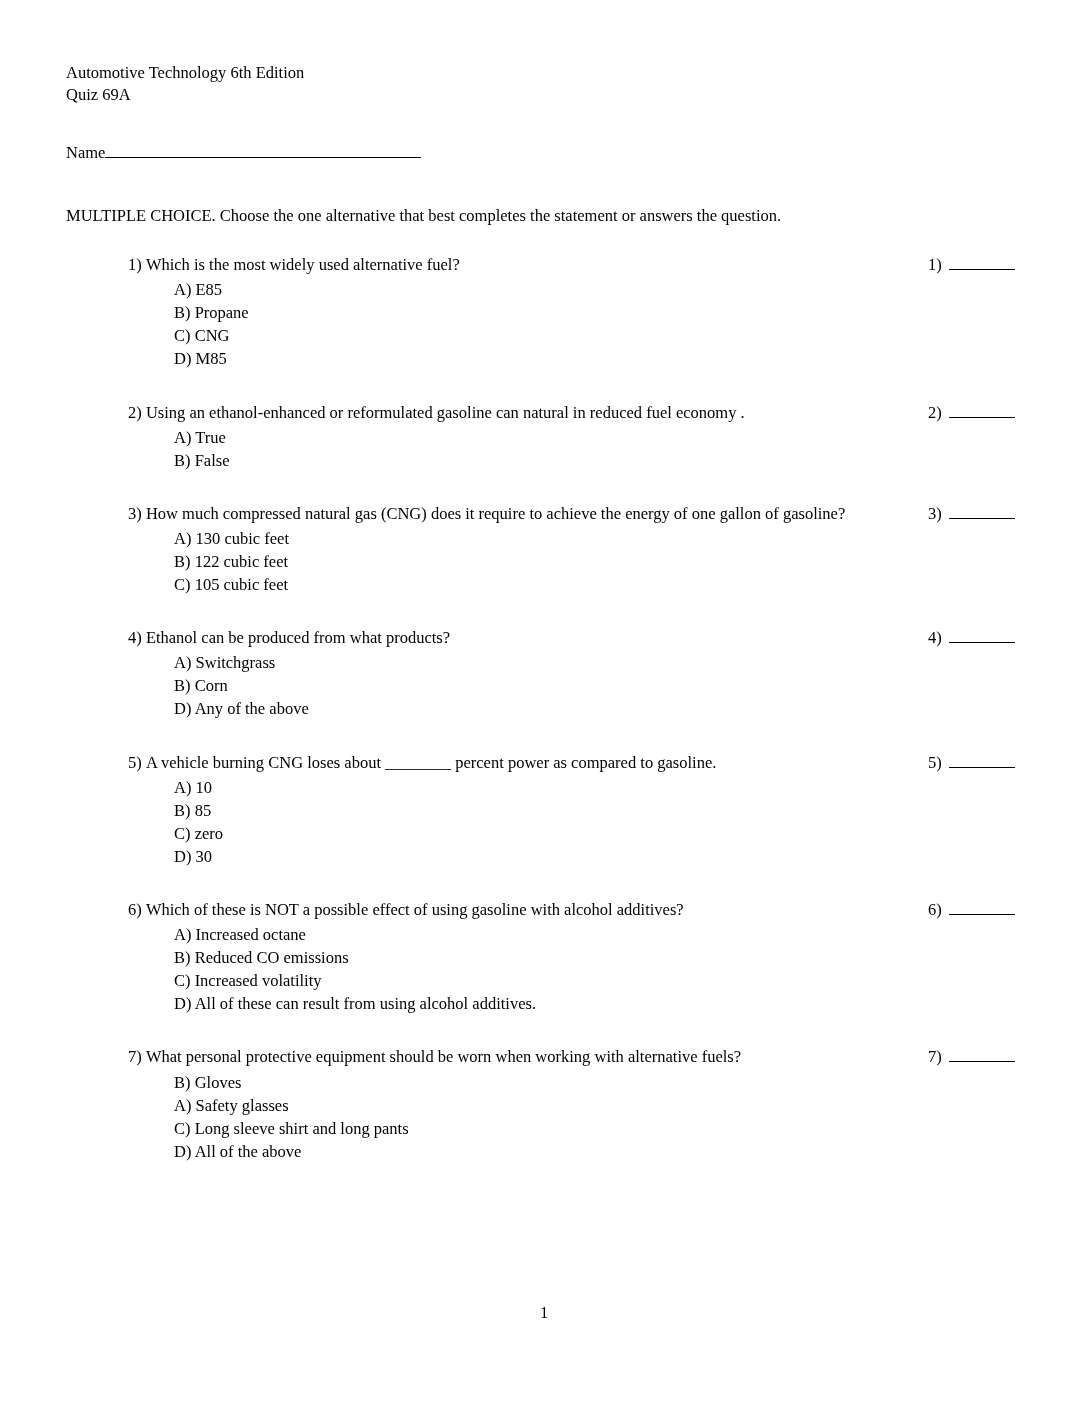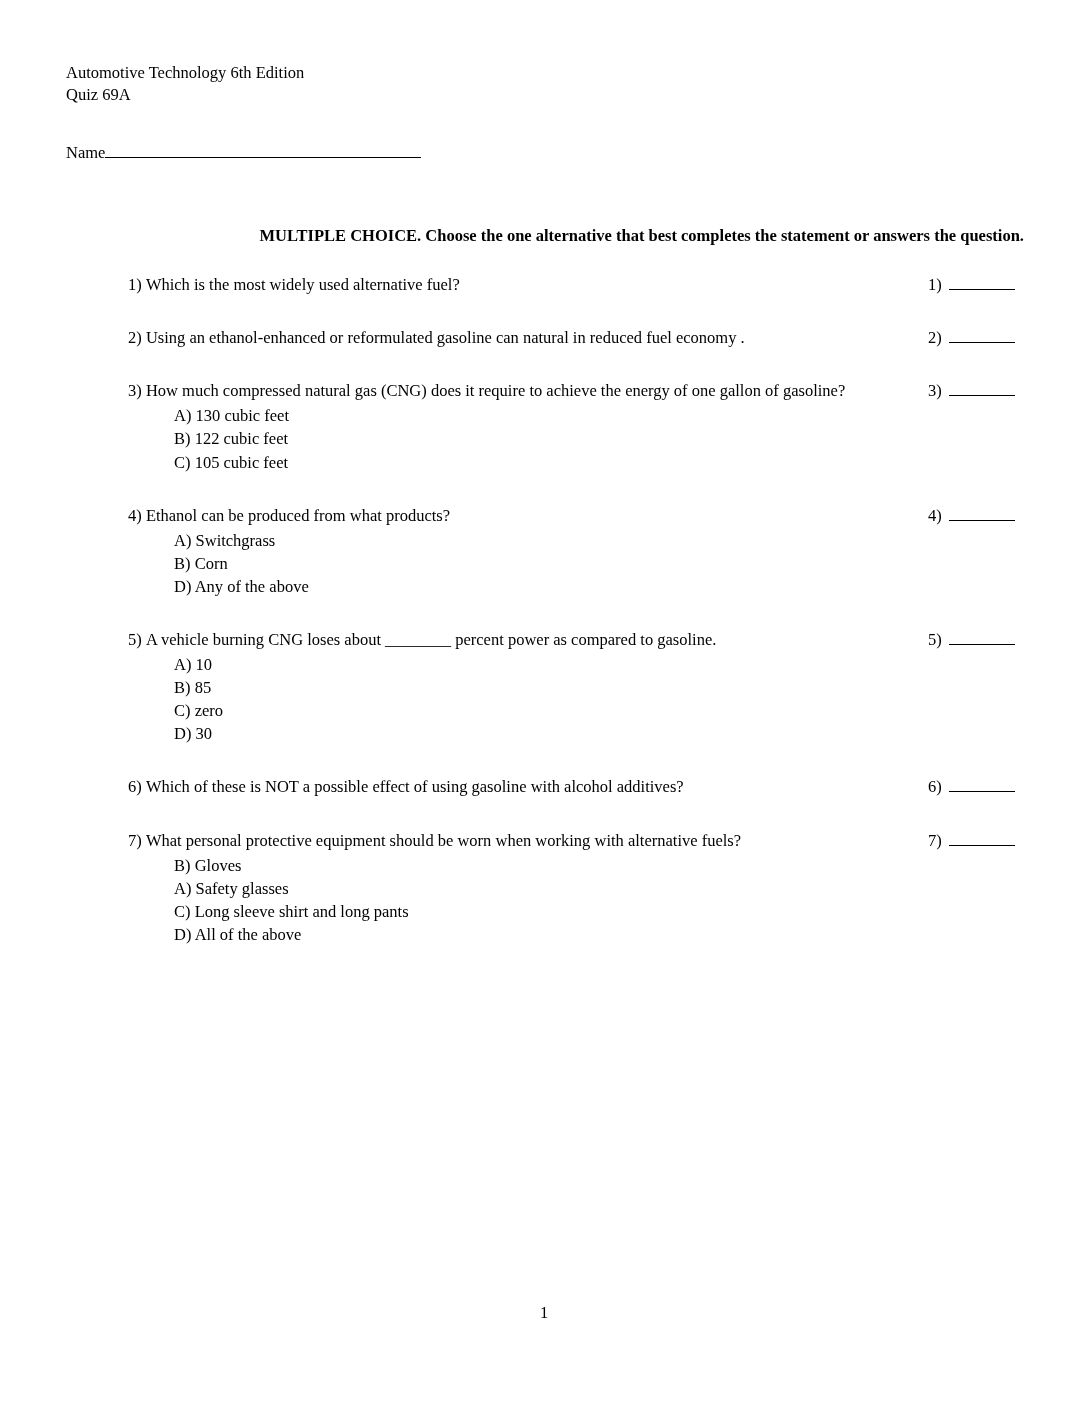--- a/index.html
+++ b/index.html
@@ -20,23 +20,22 @@
   .doc-title-line { line-height: 1.32; }
   .name-row { margin-top: 35px; }
   .name-blank {
     display: inline-block;
     width: 316px;
     height: 1.05em;
     border-bottom: 1px solid #000;
     vertical-align: baseline;
   }
   .instructions {
-    margin-top: 60px;
-    font-weight: bold;
-    text-align: right;
+    margin-top: 40px;
+    font-weight: normal;
   }
   .questions { margin-top: 26px; }
   .question { margin-left: 62px; margin-bottom: 30px; }
   .q-row { display: flex; align-items: flex-start; }
   .q-main { flex: 1; display: flex; padding-right: 18px; }
   .q-num { white-space: pre; }
   .q-text { flex: 1; }
   .q-answer {
     width: 96px;
     flex: none;
@@ -79,32 +78,42 @@
   <div class="question">
     <div class="q-row">
       <div class="q-main">
         <span class="q-num">1) </span>
         <span class="q-text">Which is the most widely used alternative fuel?</span>
       </div>
       <div class="q-answer">
         <span>1)</span><span class="answer-blank"></span>
       </div>
     </div>
+    <div class="options">
+          <div class="option">A) E85</div>
+          <div class="option">B) Propane</div>
+          <div class="option">C) CNG</div>
+          <div class="option">D) M85</div>
+        </div>
   </div>
 
   <div class="question">
     <div class="q-row">
       <div class="q-main">
         <span class="q-num">2) </span>
         <span class="q-text">Using an ethanol-enhanced or reformulated gasoline can natural in reduced fuel economy .</span>
       </div>
       <div class="q-answer">
         <span>2)</span><span class="answer-blank"></span>
       </div>
     </div>
+    <div class="options">
+          <div class="option">A) True</div>
+          <div class="option">B) False</div>
+        </div>
   </div>
 
   <div class="question">
     <div class="q-row">
       <div class="q-main">
         <span class="q-num">3) </span>
         <span class="q-text">How much compressed natural gas (CNG) does it require to achieve the energy of one gallon of gasoline?</span>
       </div>
       <div class="q-answer">
         <span>3)</span><span class="answer-blank"></span>
@@ -155,20 +164,26 @@
   <div class="question">
     <div class="q-row">
       <div class="q-main">
         <span class="q-num">6) </span>
         <span class="q-text">Which of these is NOT a possible effect of using gasoline with alcohol additives?</span>
       </div>
       <div class="q-answer">
         <span>6)</span><span class="answer-blank"></span>
       </div>
     </div>
+    <div class="options">
+          <div class="option">A) Increased octane</div>
+          <div class="option">B) Reduced CO emissions</div>
+          <div class="option">C) Increased volatility</div>
+          <div class="option">D) All of these can result from using alcohol additives.</div>
+        </div>
   </div>
 
   <div class="question">
     <div class="q-row">
       <div class="q-main">
         <span class="q-num">7) </span>
         <span class="q-text">What personal protective equipment should be worn when working with alternative fuels?</span>
       </div>
       <div class="q-answer">
         <span>7)</span><span class="answer-blank"></span>

